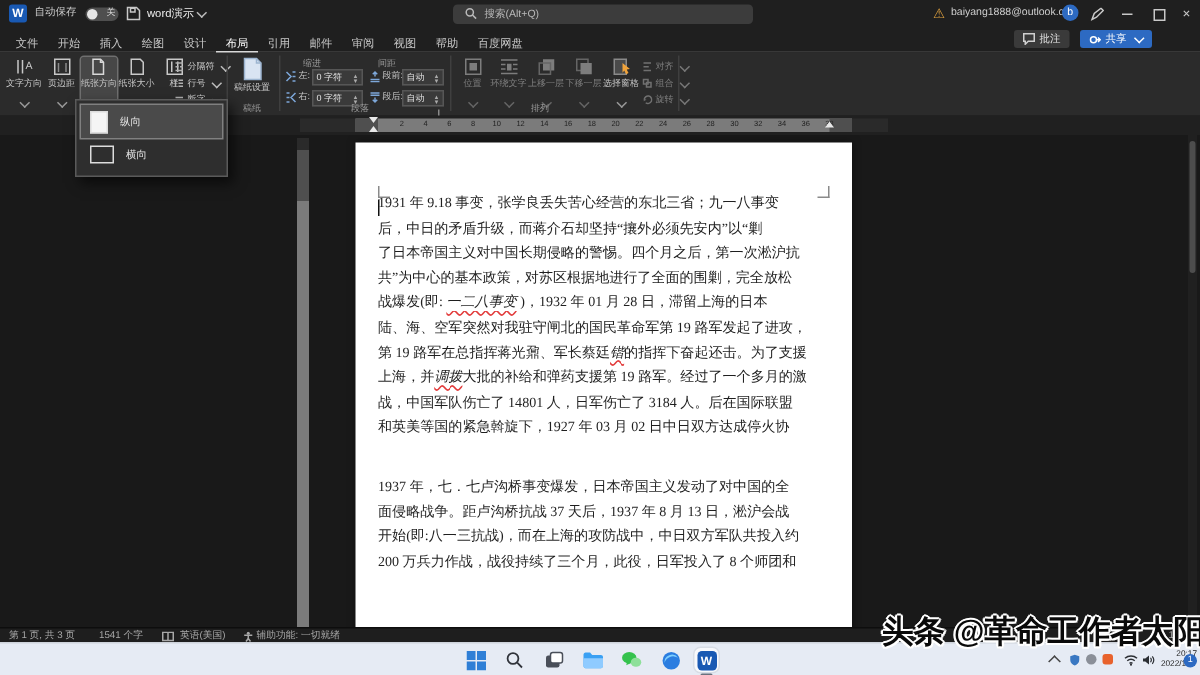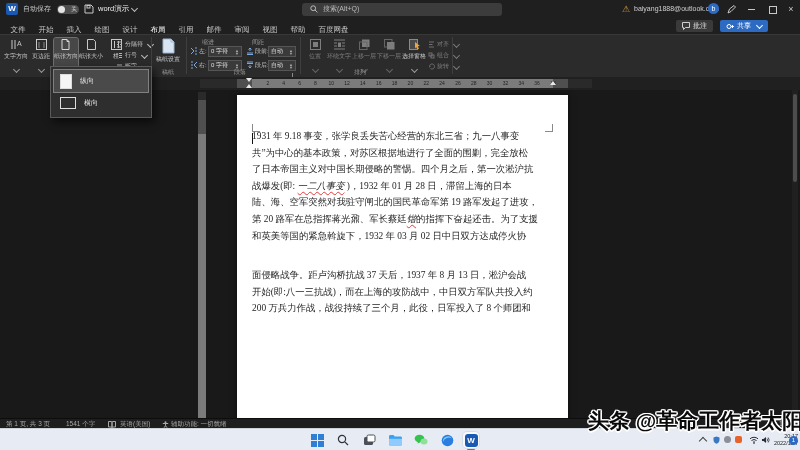--- a/index.html
+++ b/index.html
@@ -398,28 +398,32 @@
       <div class="vr-page"></div>
         <div class="vr-marg"></div>
     </div>
     <div class="page">
       <div class="cropmark cm-l"></div>
       <div class="cropmark cm-r"></div>
       <div class="caret"></div>
       <div class="doctext">
           <div class="para">
             <div class="line"><span>1931 年 9.18 事变，张学良丢失苦心经营的东北三省；九一八事变</span></div>
+            <div class="line"><span>后，中日的矛盾升级，而蒋介石却坚持“攘外必须先安内”以“剿</span></div>
+            <div class="line"><span>了日本帝国主义对中国长期侵略的警惕。四个月之后，第一次淞沪抗</span></div>
             <div class="line"><span>共”为中心的基本政策，对苏区根据地进行了全面的围剿，完全放松</span></div>
-            <div class="line"><span>了日本帝国主义对中国长期侵略的警惕。四个月之后，第一次淞沪抗</span></div>
             <div class="line"><span>战爆发(即: </span><span class="sq">一二八事变</span><span> )，1932 年 01 月 28 日，滞留上海的日本</span></div>
             <div class="line"><span>陆、海、空军突然对我驻守闸北的国民革命军第 19 路军发起了进攻，</span></div>
-            <div class="line"><span>第 20 路军在总指挥蒋光鼐、军长蔡廷</span><span class="sq">锴</span><span>的指挥下奋起还击。为了支援</span></div>
-            <div class="line"><span>和英美等国的紧急斡旋下，1932 年 03 月 02 日中日双方达成停火协</span></div>
+            <div class="line"><span>第 19 路军在总指挥蒋光鼐、军长蔡廷</span><span class="sq">锴</span><span>的指挥下奋起还击。为了支援</span></div>
+            <div class="line"><span>上海，并</span><span class="sq">调拨</span><span>大批的补给和弹药支援第 19 路军。经过了一个多月的激</span></div>
+            <div class="line"><span>战，中国军队伤亡了 14801 人，日军伤亡了 3184 人。后在国际联盟</span></div>
+            <div class="line"><span>和英美等国的紧急斡旋下，1927 年 03 月 02 日中日双方达成停火协</span></div>
           </div>
           <div class="para">
+            <div class="line"><span>1937 年，七．七卢沟桥事变爆发，日本帝国主义发动了对中国的全</span></div>
             <div class="line"><span>面侵略战争。距卢沟桥抗战 37 天后，1937 年 8 月 13 日，淞沪会战</span></div>
             <div class="line"><span>开始(即:八一三抗战)，而在上海的攻防战中，中日双方军队共投入约</span></div>
             <div class="line"><span>200 万兵力作战，战役持续了三个月，此役，日军投入了 8 个师团和</span></div>
           </div>
         </div>
     </div>
     <div class="scrollbar">
         <div class="thumb"></div>
       </div>
   </div>

